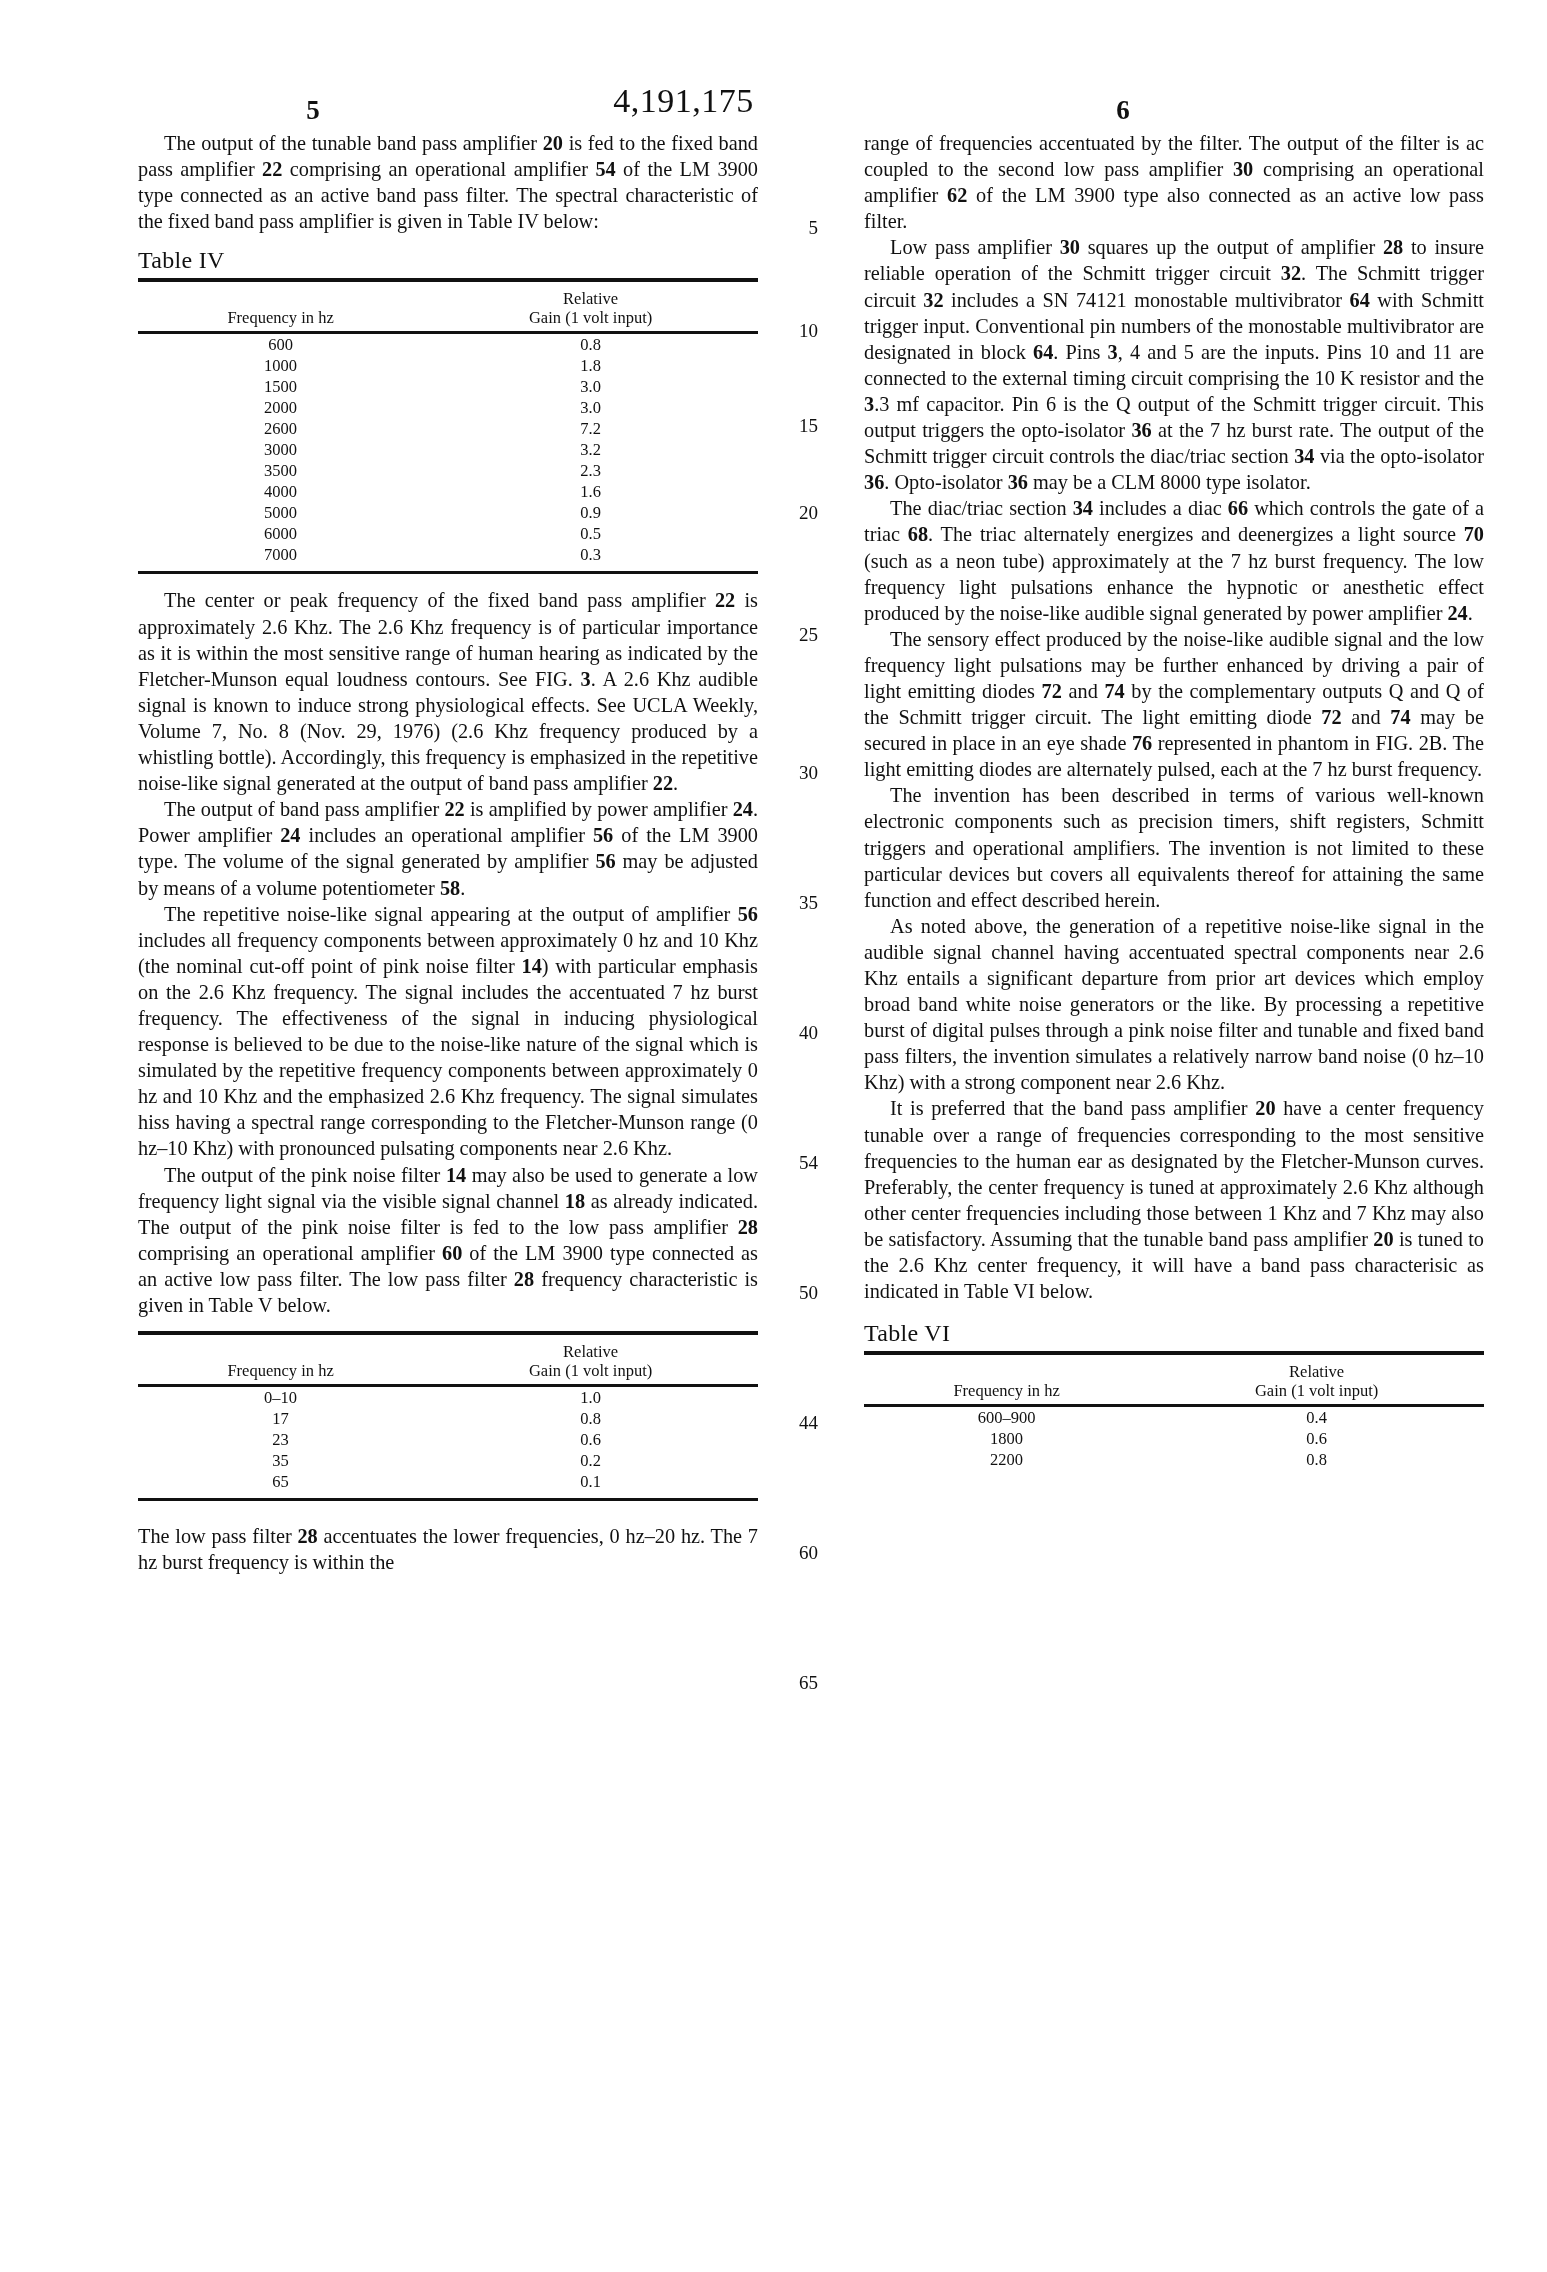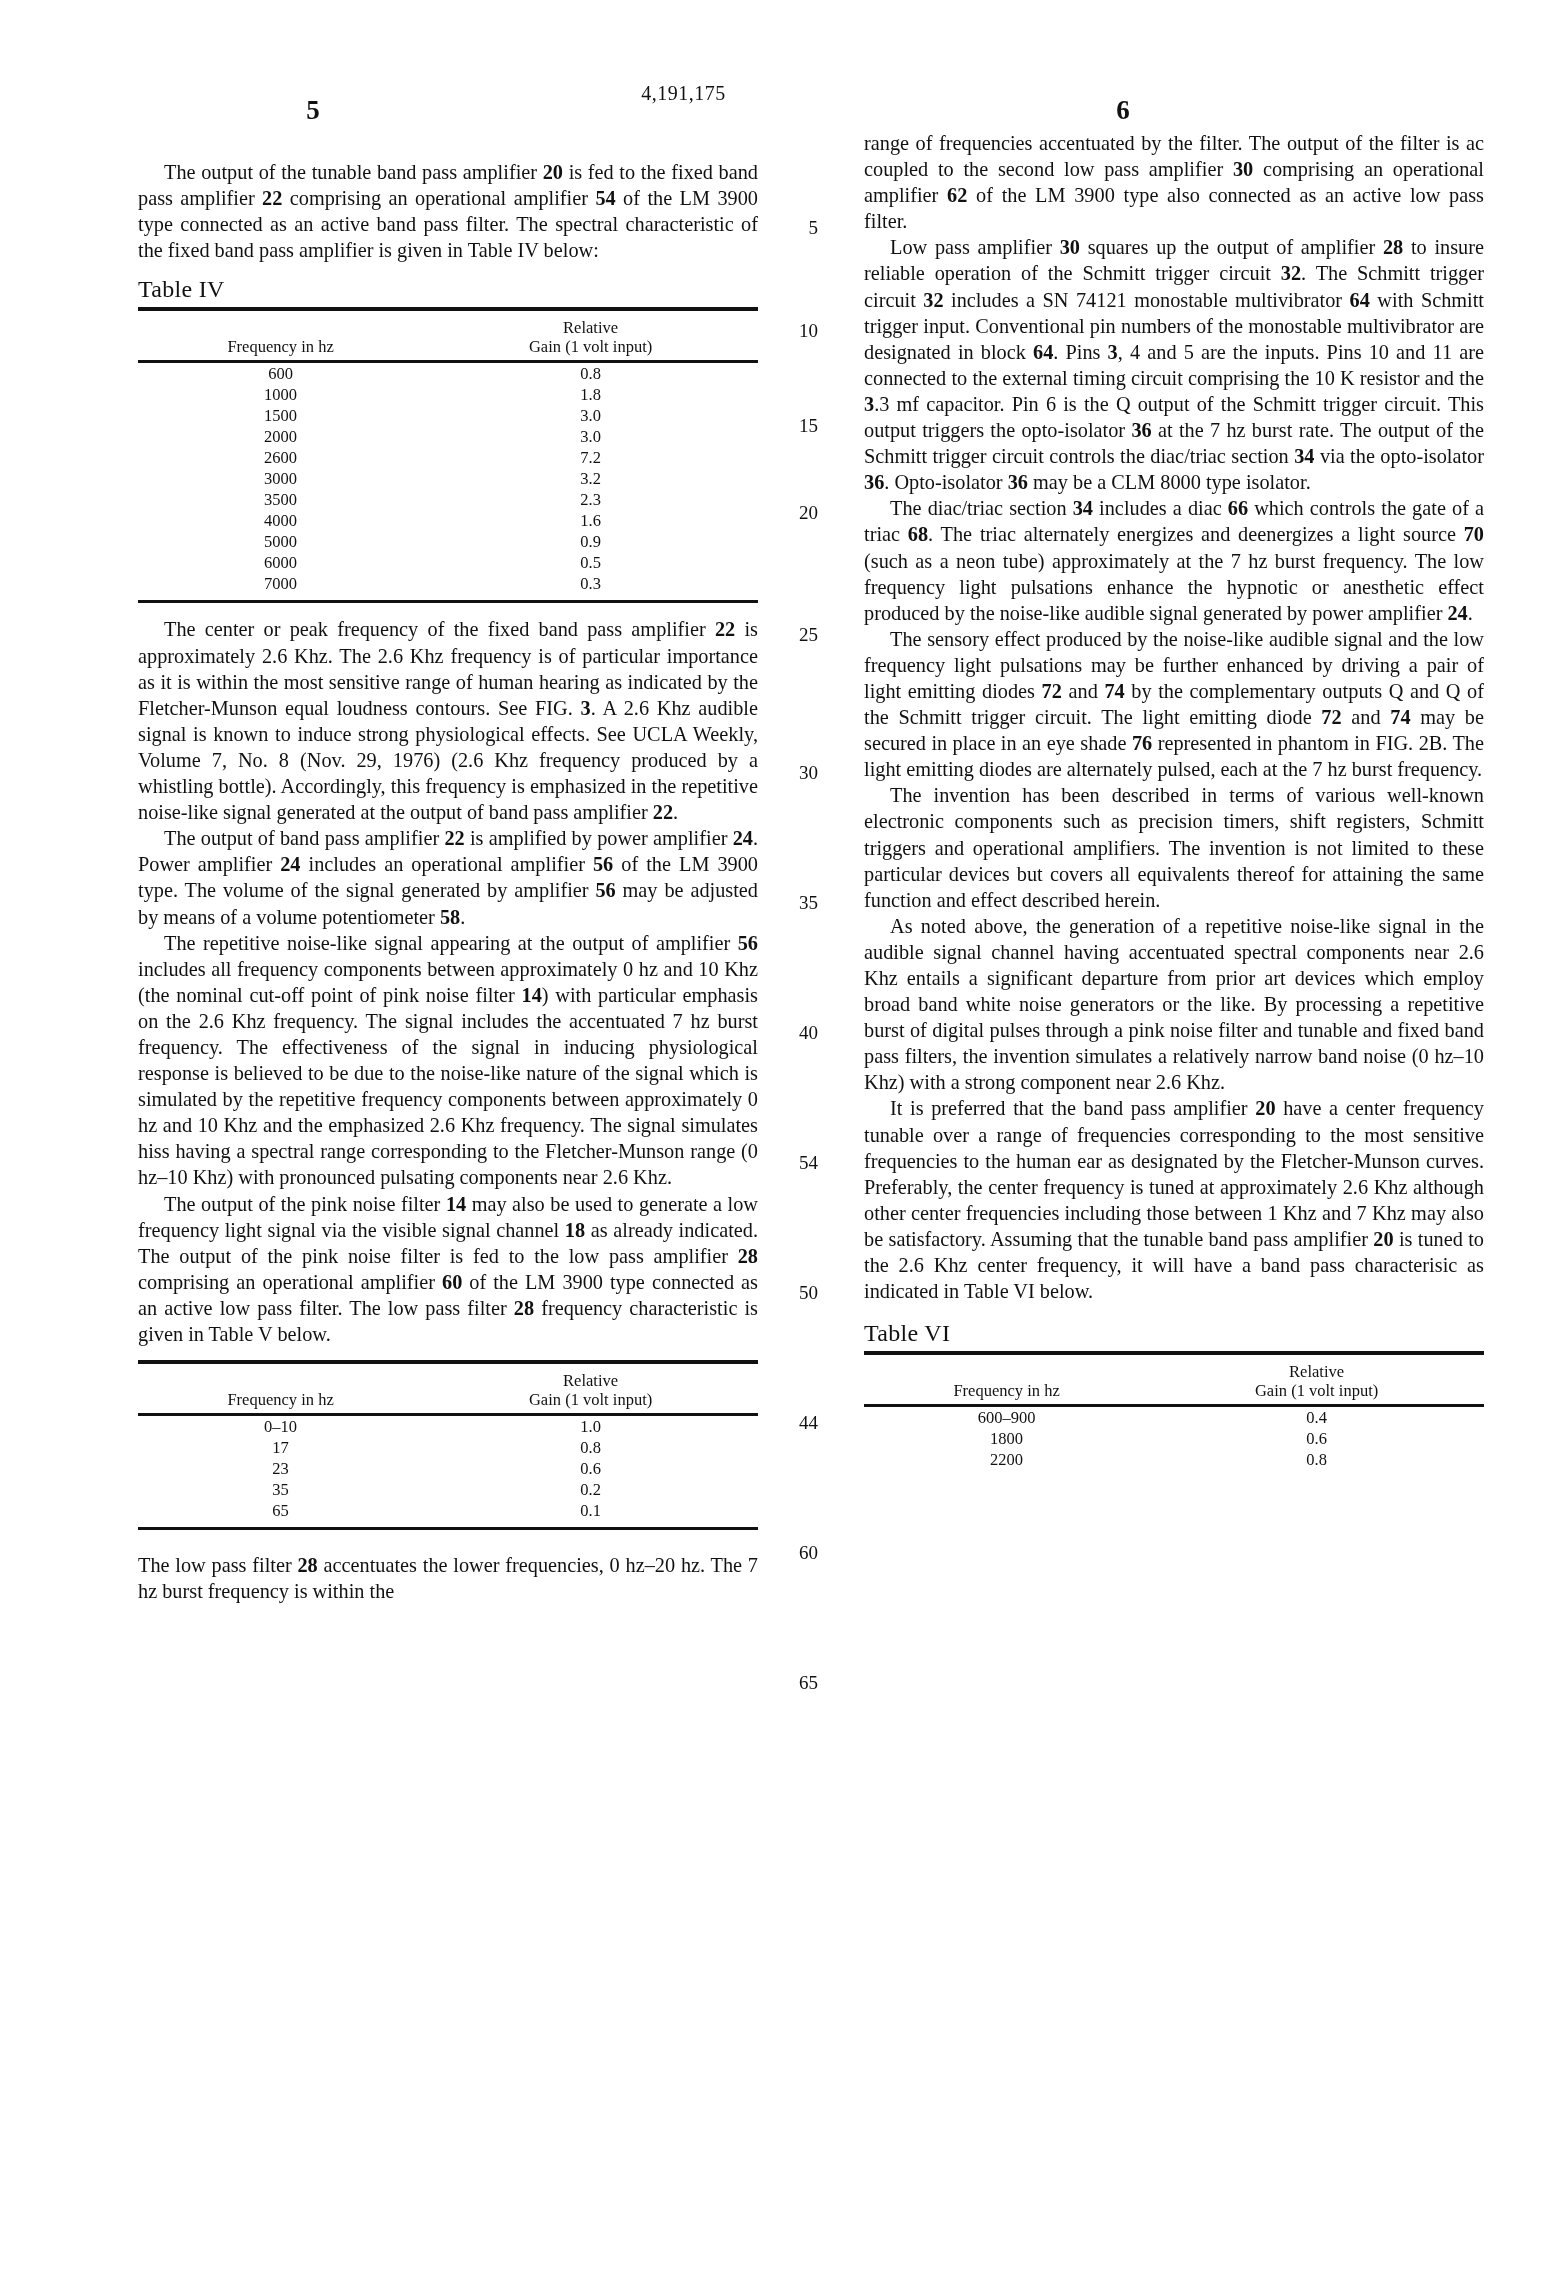--- a/index.html
+++ b/index.html
@@ -21,21 +21,21 @@
     height: 2272px;
   }
 
   
   .patent-number {
     position: absolute;
     top: 82px;
     left: 0;
     width: 1367px;
     text-align: center;
-    font-size: 20px;
+    font-size: 34px;
     letter-spacing: 0.5px;
   }
 
   .col-page-num {
     position: absolute;
     font-size: 27px;
     font-weight: bold;
     text-align: center;
   }
   .col-page-num.left  { top: 95px; left: 283px; width: 60px; }
@@ -45,21 +45,21 @@
   .column {
     position: absolute;
     top: 130px;
     width: 620px;
     font-size: 20.3px;
     line-height: 26.1px;
     text-align: justify;
     text-justify: inter-word;
     hyphens: manual;
   }
-  .column.left  { left: 138px; margin-top: 29px; }
+  .column.left  { left: 138px; }
   .column.right { left: 840px; margin-left: 24px; }
 
   .column p {
     margin: 0;
     text-indent: 26px;
   }
   .column p.noindent { text-indent: 0; }
 
   b { font-weight: bold; }
 

